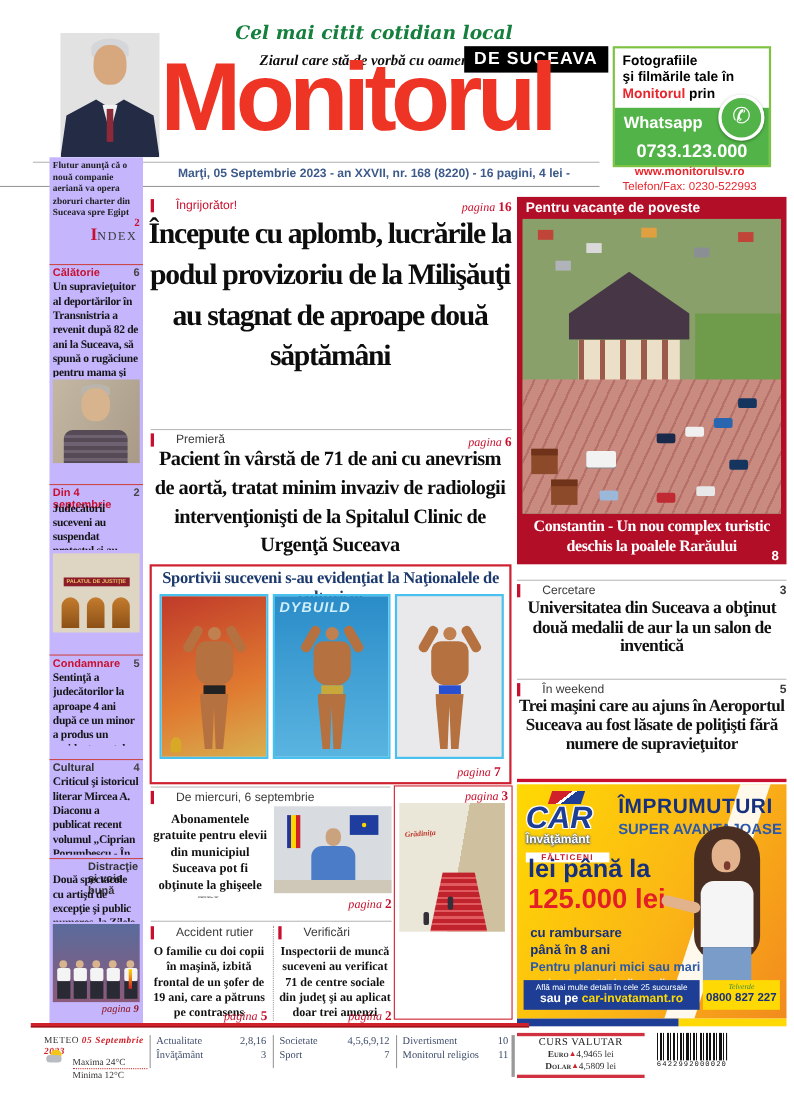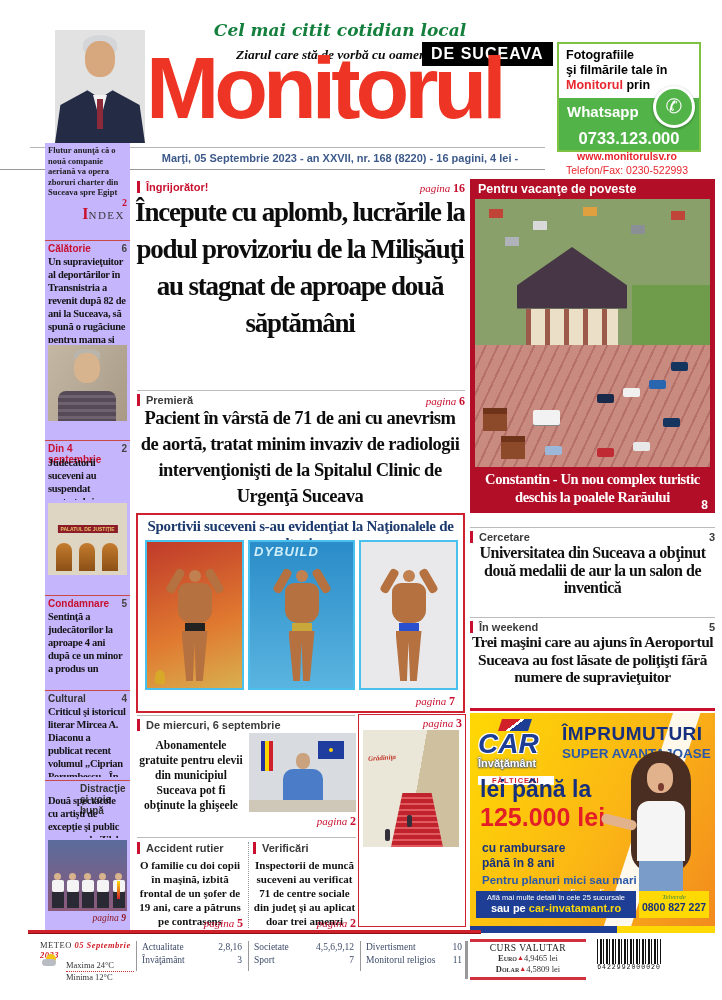--- a/index.html
+++ b/index.html
@@ -78,21 +78,21 @@
   .folk{background:linear-gradient(#5a6b9c,#8c5a7a);}
   .fk{position:absolute;bottom:3px;width:13px;}
   .fk .h{width:7px;height:7px;border-radius:50%;background:#d8b48e;margin:0 auto;}
   .fk .b{width:12px;height:12px;background:#f4f4f4;margin:0 auto;border-radius:2px;}
   .fk .s{width:12px;height:16px;background:#2a2a34;margin:0 auto;}
   .fk .sash{position:absolute;left:5px;top:8px;width:3px;height:18px;
             background:linear-gradient(#ffd903,#d0202a);}
 
   
   .lbl-row{display:flex;justify-content:space-between;align-items:flex-start;}
-  .lbl{font-weight:bold;font-size:11px;color:#c8102e;border-left:3px solid #c8102e;padding-left:6px;line-height:12px;}
+  .lbl{font-weight:normal;font-size:11px;color:#c8102e;border-left:3px solid #c8102e;padding-left:20px;line-height:12px;}
   .lbl.dark{color:#3a3a3a;border-left-color:#c8102e;}
   .pagina{font:italic 11px "Liberation Serif",serif;color:#c8102e;}
   .pagina b{font-style:normal;font-size:12px;}
   .sep-top{border-top:1px solid #bbb;padding-top:3px;}
 
   
   .lead-row{left:137px;top:181px;width:328px;}
   .lead-headline{left:135px;top:194px;width:330px;height:198px;text-align:center;
     font:bold 27px/37px "Liberation Serif",serif;letter-spacing:-1.2px;color:#0d0d0d;overflow:hidden;}
   .prem-row{left:137px;top:390px;width:328px;}

